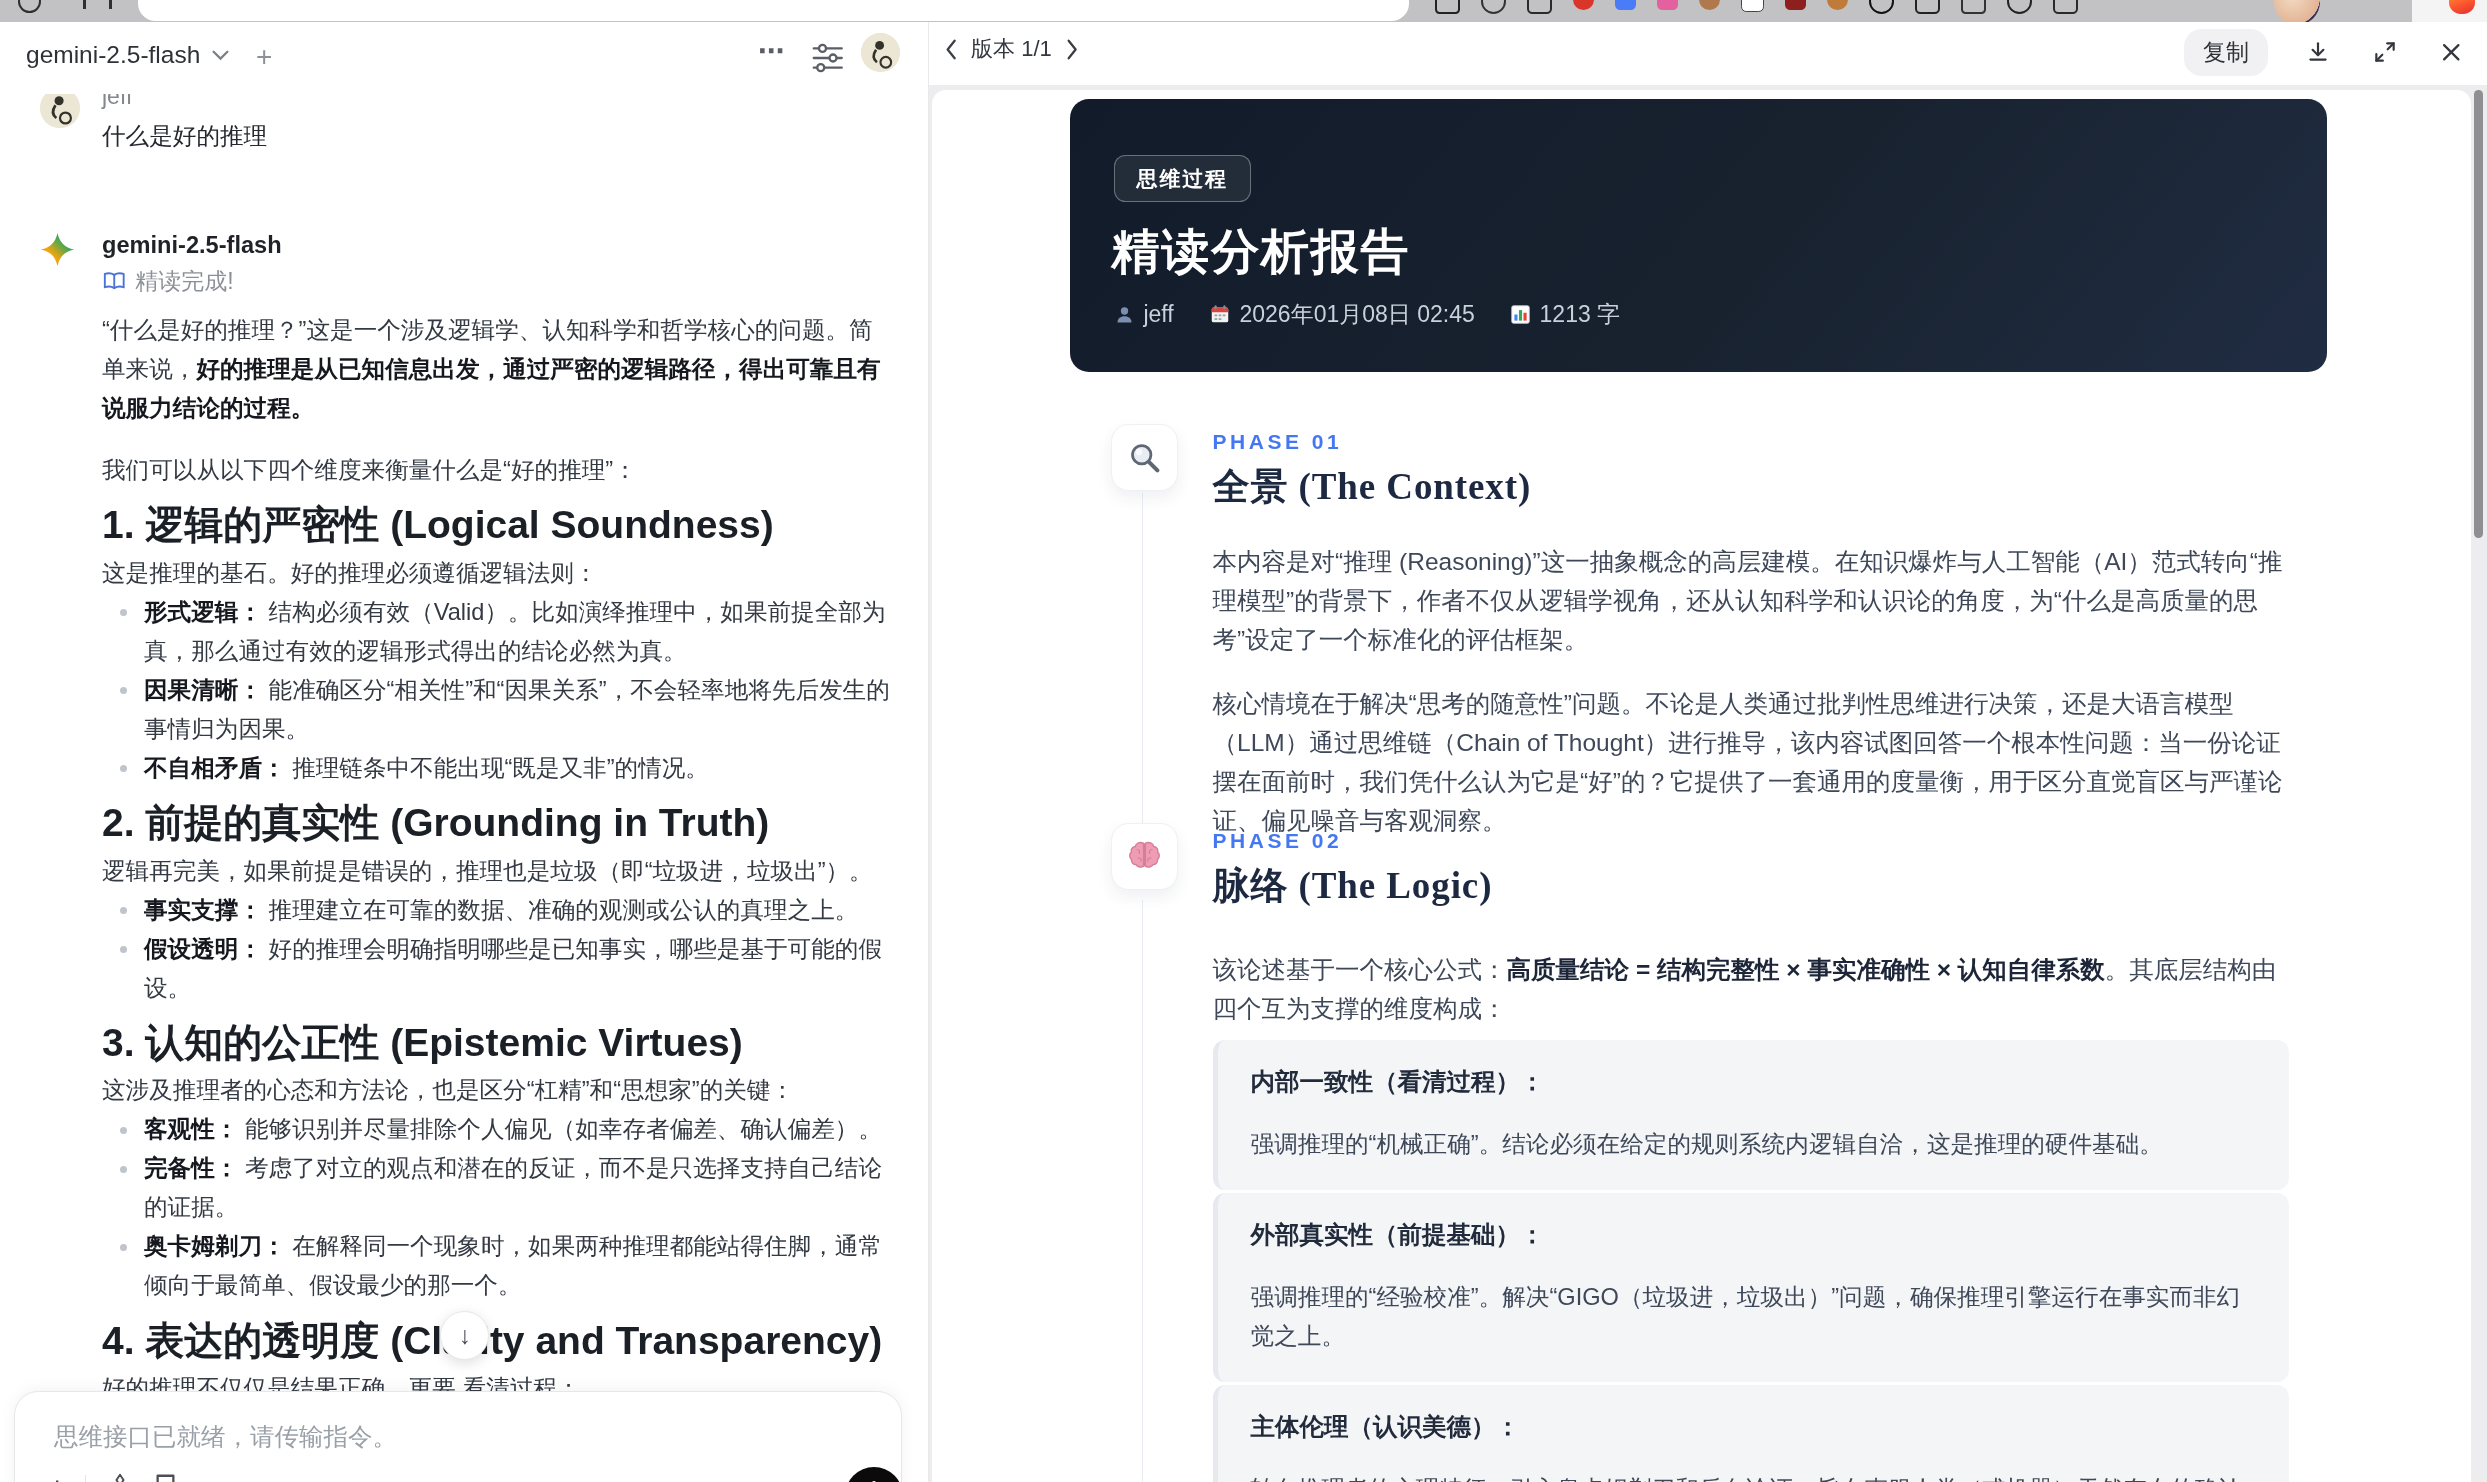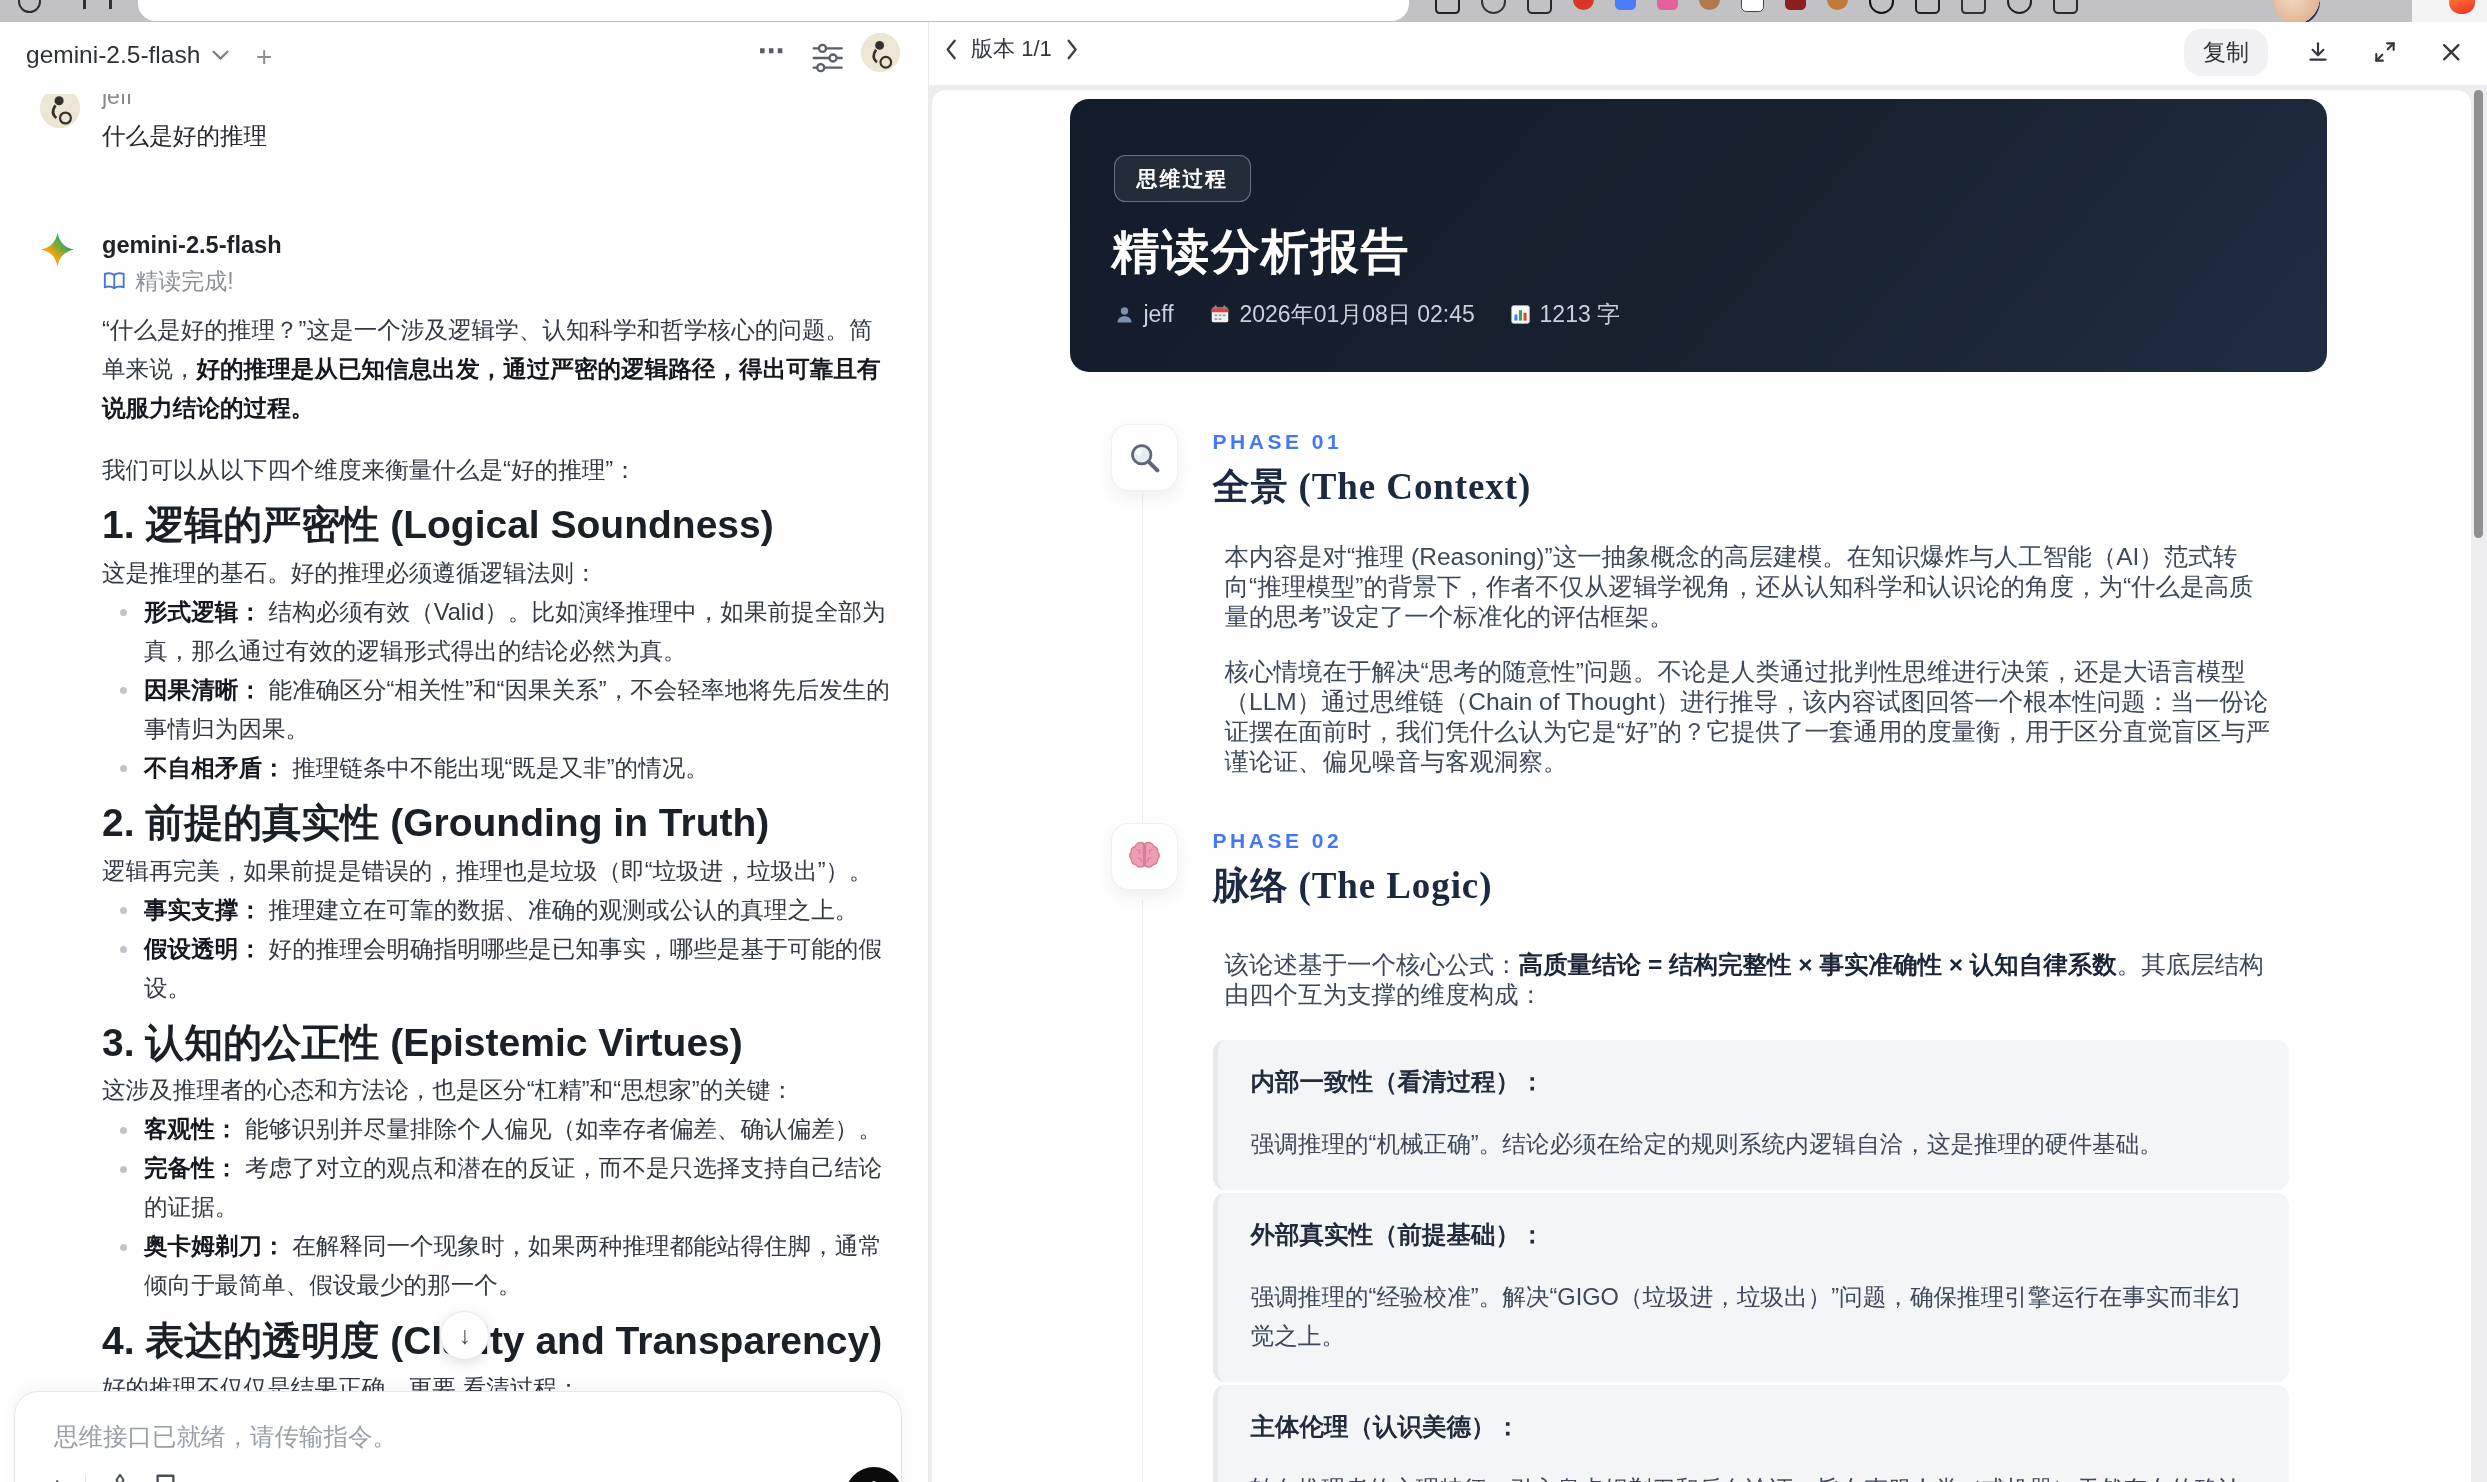--- a/index.html
+++ b/index.html
@@ -90,21 +90,21 @@
   .hero-title{position:absolute;left:42px;top:121px;margin:0;color:#fff;font-size:48px;font-weight:700;letter-spacing:1.8px;}
   .hero-meta{position:absolute;left:44px;top:200px;display:flex;align-items:center;gap:35px;color:#cbd1dc;font-size:23px;}
   .hero-meta .mi{display:flex;align-items:center;gap:8.8px;}
 
   .rail{position:absolute;width:1.8px;background:#e9edf3;}
   .phase{position:absolute;left:179px;width:1206px;}
   .icon-box{position:absolute;left:0;top:-5.3px;width:65px;height:65px;background:#fff;border:0.9px solid #eef0f4;border-radius:17.5px;box-shadow:0 7px 15.8px rgba(25,39,68,.07);display:flex;align-items:center;justify-content:center;}
   .ph-content{margin-left:102px;width:1075px;}
   .kicker{font-size:21px;font-weight:700;color:#4477f2;letter-spacing:3.5px;line-height:26px;}
   .ph-title{margin:7px 0 0;font-size:37px;font-weight:700;color:#1c2940;letter-spacing:0.9px;font-family:Liberation Serif, serif;}
-  .ph-p{margin:30px 12px 0;font-size:24.5px;line-height:30px;color:#3e4859;}
+  .ph-p{margin:30px 0 0;font-size:24.5px;line-height:39px;color:#3e4859;}
   .ph-p b{color:#1d2638;}
 
   .gbox{position:absolute;left:281px;width:1005px;background:#f3f5f7;border-left:5.3px solid #e6eaef;border-radius:12.3px;padding:26px 33px;}
   .gbox .bt{font-size:24.5px;font-weight:700;color:#222b3c;line-height:31.5px;}
   .gbox .bx{margin-top:27px;font-size:23.6px;line-height:39px;color:#3e4859;}
 
   .scrollbar-thumb{position:absolute;left:2474px;top:90px;width:8.8px;height:448px;background:#8f8f91;border-radius:4.4px;z-index:9;}
 
   svg{display:block;}
 </style>

